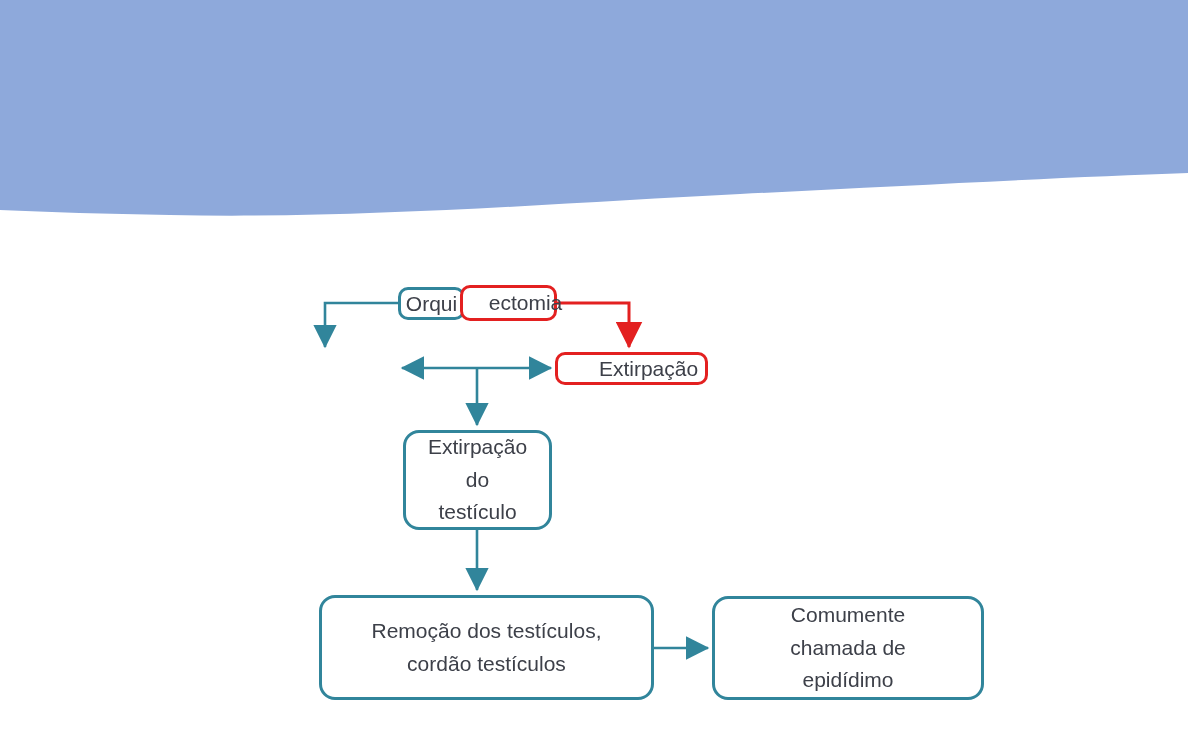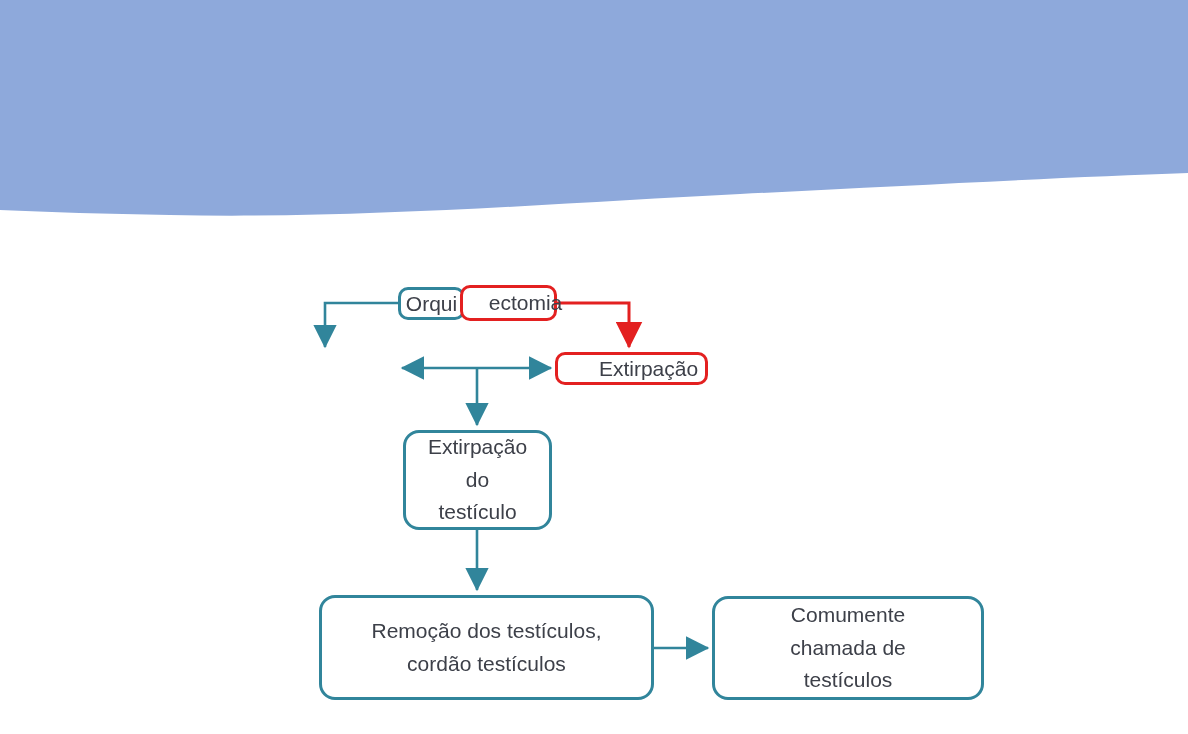--- a/index.html
+++ b/index.html
@@ -119,16 +119,16 @@
   </div>
 
   <div class="node teal big-node node-remocao">
     <span class="line">Remoção dos testículos,</span>
     <span class="line">cordão testículos</span>
   </div>
 
   <div class="node teal big-node node-comumente">
     <span class="line">Comumente</span>
     <span class="line">chamada de</span>
-    <span class="line">testículos</span>
+    <span class="line">epidídimo</span>
   </div>
 
 </div>
 
 </body></html>

